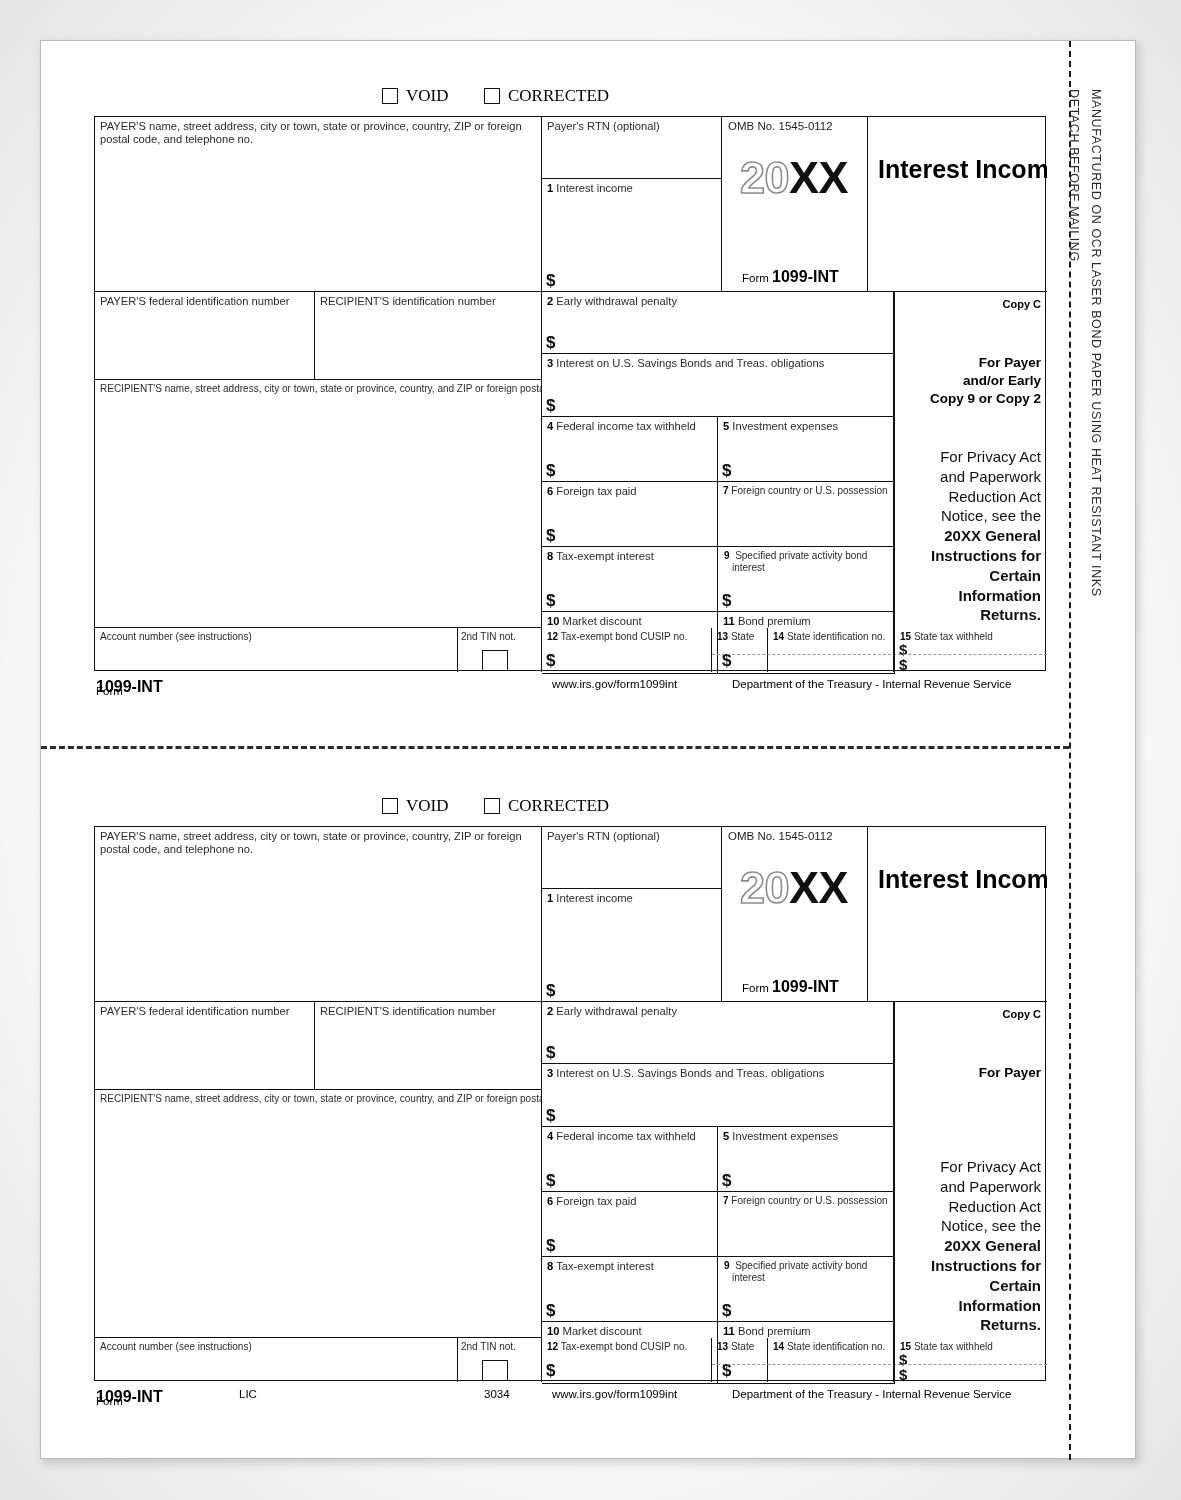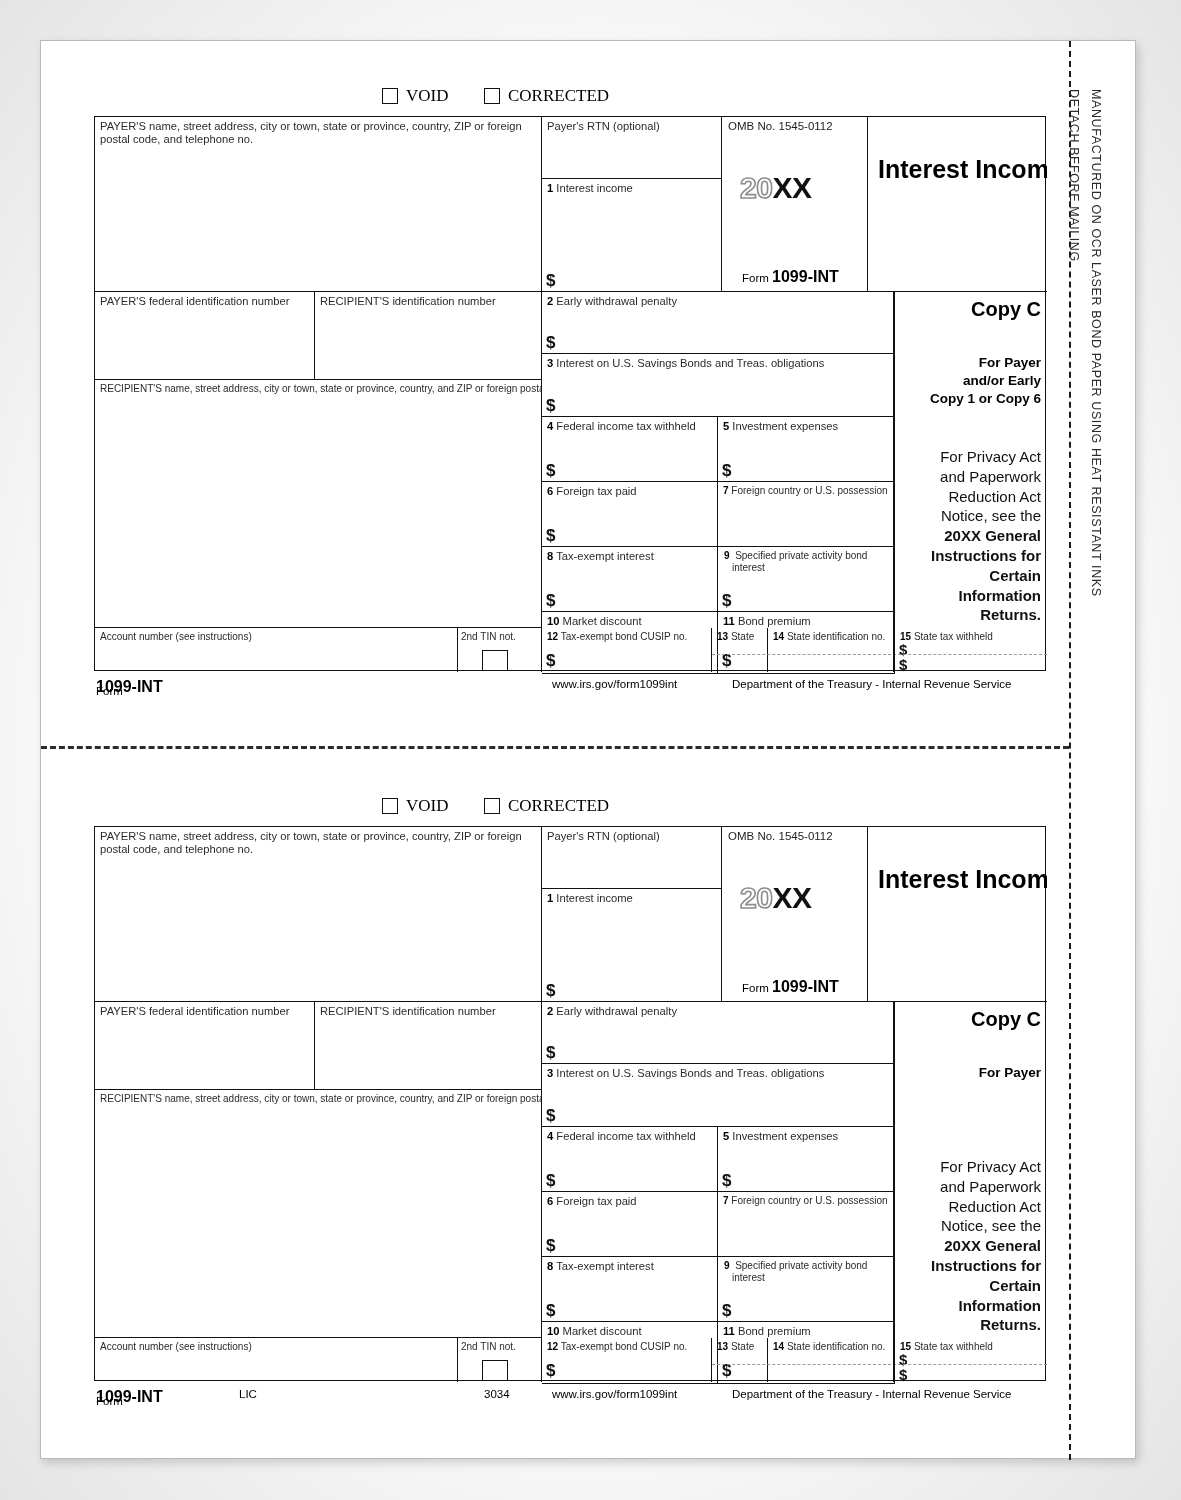--- a/index.html
+++ b/index.html
@@ -118,22 +118,22 @@
 
   
   .omb{
     font-size:11.5px;
     padding:3px 0 0 6px;
     color:#1d1d1d;
     white-space:nowrap;
   }
   .yearline{
     position:absolute;
-    left:18px; top:56px;
-    font-size:30px;
+    left:18px; top:38px;
+    font-size:45px;
     font-weight:bold;
     letter-spacing:-0.5px;
     line-height:1;
   }
   .y20{
     color:#fff;
     -webkit-text-stroke:1.6px #8d8d8d;
     text-shadow:none;
   }
   .yxx{ color:#111; }
@@ -146,21 +146,21 @@
   .formno b{ font-size:16px; }
   .title{
     position:absolute;
     left:10px; top:38px;
     font-size:25px;
     font-weight:bold;
     white-space:nowrap;
   }
   .copyC{
     position:absolute; right:6px; top:6px;
-    font-size:20px; font-weight:bold;
+    font-size:11px; font-weight:bold;
   }
   .forpayer{
     position:absolute; right:6px;
     font-size:13.5px; font-weight:bold;
     line-height:1.34;
     text-align:right;
   }
   .privacy{
     position:absolute; right:6px;
     font-size:15px;
@@ -341,21 +341,21 @@
 
       <div class="dashdiv" style="left:617px;top:537px;width:335px;"></div>
 
       <div class="cell" style="left:798.4px;top:175px;width:1.6px;height:380px;background:#111;"></div>
 
       <div class="cell" style="left:800px;top:175px;width:152px;height:336px;">
         <span class="copyC">Copy C</span>
         <div class="forpayer" style="top:62px;">
           <span>For Payer</span><br>
           <span>and/or Early</span><br>
-          <span>Copy 1 or Copy 6</span>
+          <span>Copy 9 or Copy 2</span>
         </div>
         <div class="privacy" style="top:155px;">
           <span>For Privacy Act</span><br>
           <span>and Paperwork</span><br>
           <span>Reduction Act</span><br>
           <span>Notice, see the</span><br>
           <b>20XX General</b><br>
           <b>Instructions for</b><br>
           <b>Certain</b><br>
           <b>Information</b><br>

